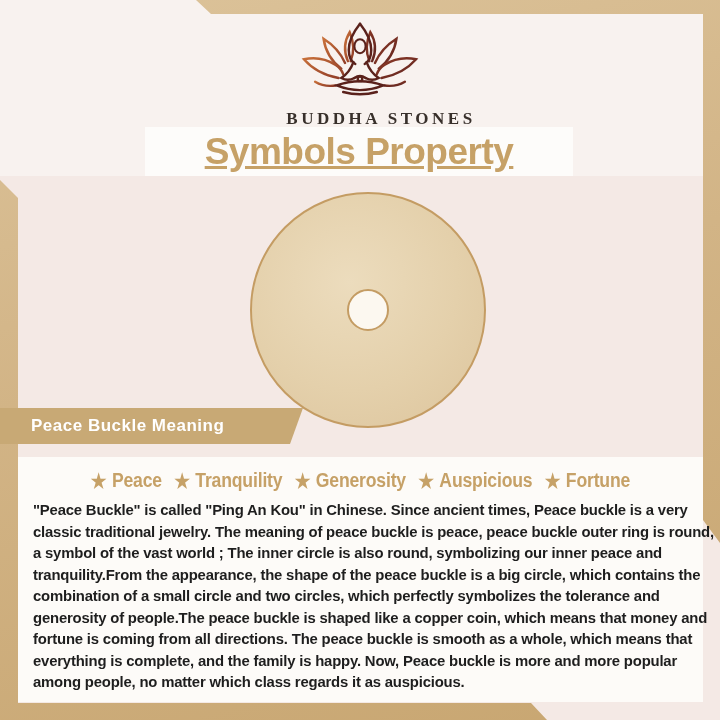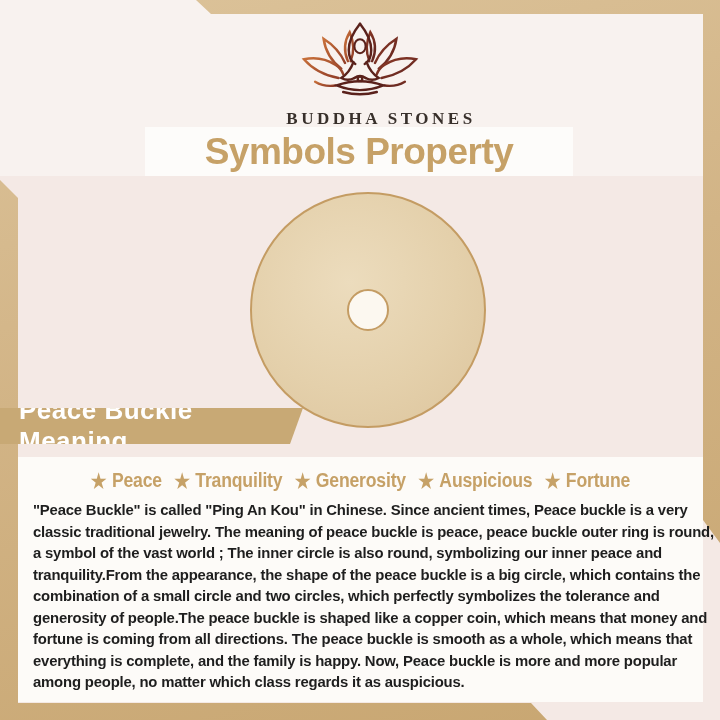--- a/index.html
+++ b/index.html
@@ -13,34 +13,34 @@
     clip-path:polygon(0px 0px,196px 0px,211px 14px,703px 14px,703px 520px,720px 543px,720px 720px,547px 720px,531px 703px,18px 703px,18px 198px,0px 180px);}
 
   
   .logo{position:absolute;top:20px;left:0;width:720px;display:flex;flex-direction:column;align-items:center;}
   .logo svg{display:block;}
   .brand-name{margin-top:3px;font-family:"Liberation Serif",serif;font-size:17px;letter-spacing:3.5px;color:#38302b;font-weight:600;margin-left:42px;}
 
   
   .title-band{position:absolute;left:145px;top:127px;width:428px;height:49px;background:#fdfcfa;
     display:flex;align-items:center;justify-content:center;}
-  .page-title{font-size:37px;font-weight:bold;color:#c6a167;letter-spacing:-0.5px;}
+  .page-title{font-size:37px;font-weight:bold;color:#c6a167;letter-spacing:-0.5px;text-decoration:underline;}
 
   
   .disc{position:absolute;left:250px;top:192px;width:236px;height:236px;border-radius:50%;
     border:2px solid #c49c63;box-sizing:border-box;
     background:radial-gradient(circle at 42% 38%,#ecdcbd 0%,#e4d0ab 55%,#dcc49c 100%);}
   .disc-hole{position:absolute;left:50%;top:50%;width:42px;height:42px;margin:-21px 0 0 -21px;
     border-radius:50%;border:2px solid #c49c63;box-sizing:border-box;background:#fcf8f0;}
 
   
   .banner{position:absolute;left:0;top:408px;width:303px;height:36px;background:#c8a975;
     clip-path:polygon(0 0,303px 0,290px 36px,0 36px);
     display:flex;align-items:center;}
-  .banner-label{padding-left:19px;font-size:26px;font-weight:bold;color:#ffffff;letter-spacing:0.5px;}
+  .banner-label{padding-left:31px;font-size:17px;font-weight:bold;color:#ffffff;letter-spacing:0.5px;}
 
   
   .panel{position:absolute;left:18px;top:457px;width:685px;height:245px;background:#fdfbf8;}
   .keywords{margin-top:12px;display:flex;justify-content:center;align-items:center;gap:14px;
     transform:scaleX(0.88);transform-origin:50% 50%;white-space:nowrap;}
   .keyword-item{display:flex;align-items:center;gap:6px;color:#c6a167;font-weight:bold;}
   .star-icon{font-size:20px;line-height:1;}
   .keyword-label{font-size:20px;letter-spacing:-0.2px;}
   .body-paragraph{margin:7px 0 0 15px;width:714px;transform:scaleX(0.96);transform-origin:0 0;
     font-size:15.5px;font-weight:bold;line-height:21.5px;letter-spacing:-0.2px;color:#1e1e1e;}

